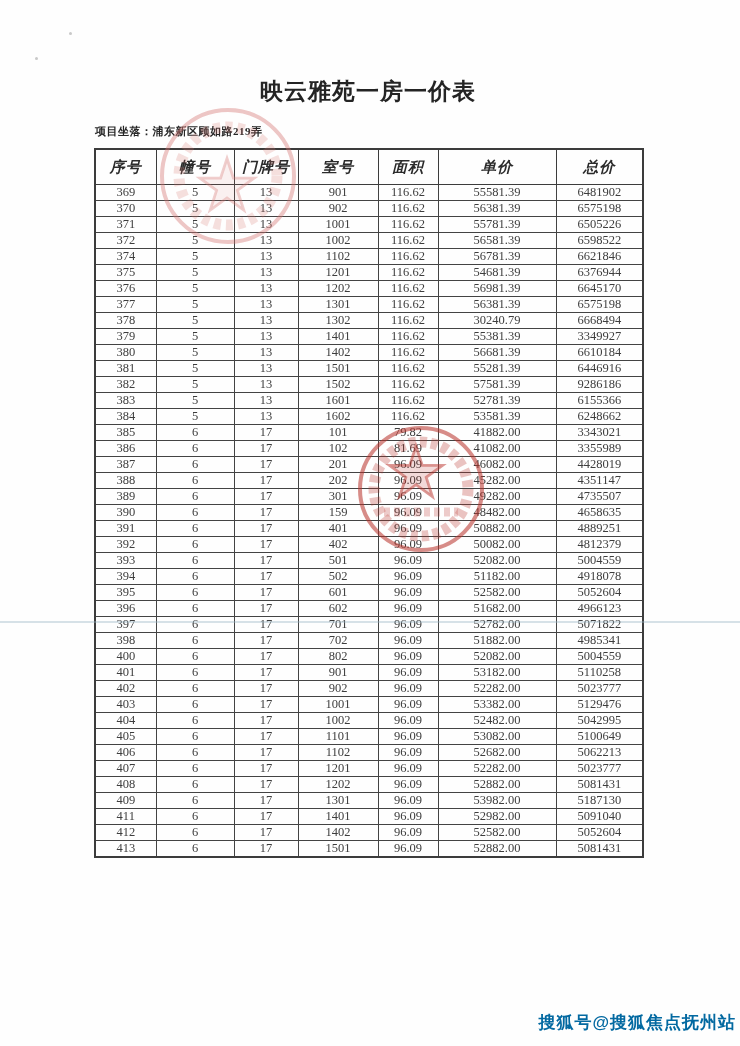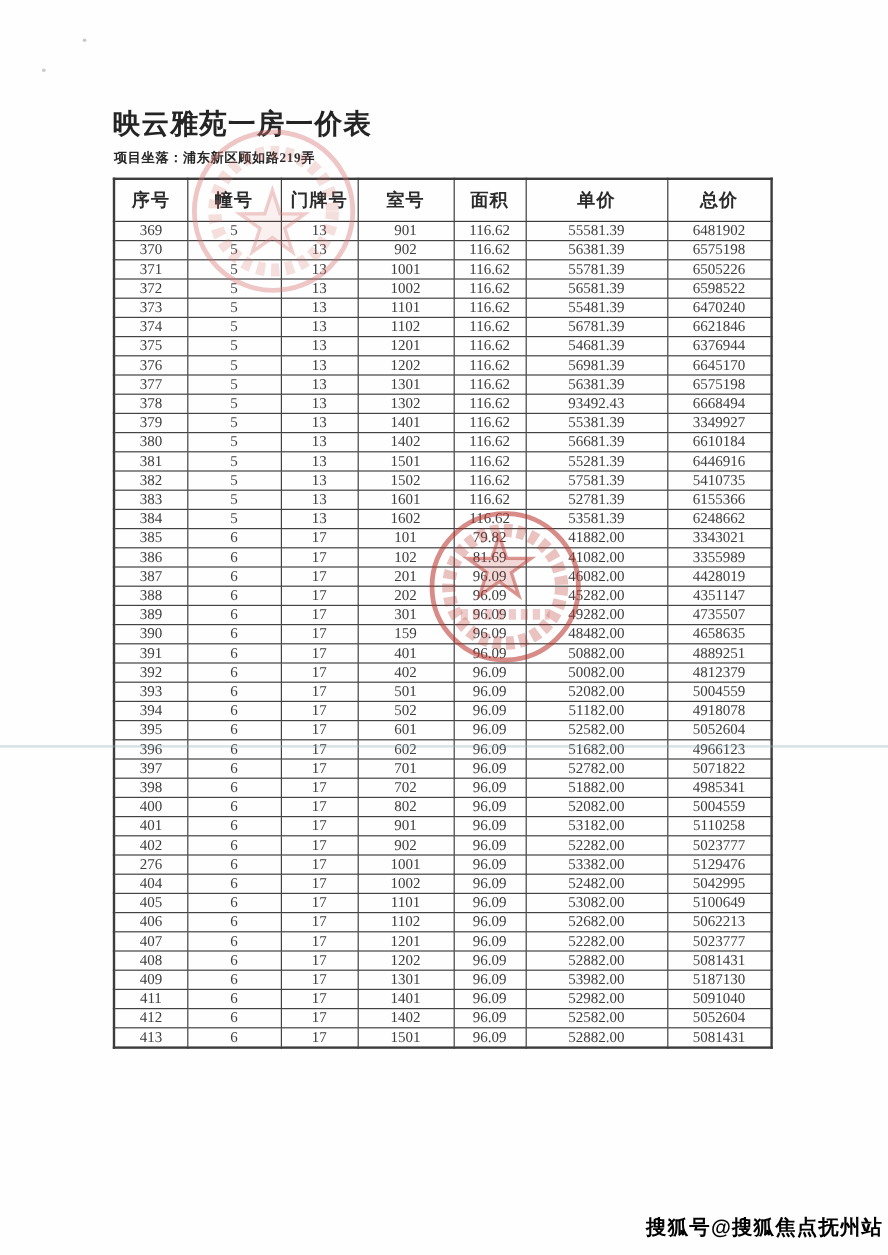--- a/index.html
+++ b/index.html
@@ -4,37 +4,36 @@
 <style>
   html,body{margin:0;padding:0;}
   body{
     width:740px;height:1046px;position:relative;overflow:hidden;
     background:#fefefe;
     font-family:"Liberation Serif","DejaVu Serif",serif;
     color:#3a3a3a;
   }
   .page-title{
     position:absolute;left:94px;top:76px;width:548px;
-    text-align:left;font-size:23px;font-weight:700;color:#242424;
+    text-align:center;font-size:23px;font-weight:700;color:#242424;
     letter-spacing:1px;
-    margin-top:12px;
   }
   .location-line{
     position:absolute;left:95px;top:124px;
     font-size:11px;font-weight:700;color:#262626;letter-spacing:.5px;
   }
   .table-wrap{position:absolute;left:94px;top:148px;}
   table.price-table{
     border-collapse:collapse;table-layout:fixed;width:548px;
     border:2px solid #3c3c3c;
   }
   table.price-table th{
     border:1px solid #3c3c3c;height:34px;
     font-size:15px;font-weight:700;color:#2b2b2b;
-    text-align:center;padding:0;letter-spacing:1px;
+    text-align:center;padding:0;letter-spacing:1px;font-style:italic;
   }
   table.price-table td{
     border:1px solid #434343;height:15px;line-height:15px;
     font-size:12.5px;color:#3d3d3d;text-align:center;padding:0;
     white-space:nowrap;overflow:hidden;
   }
   
   .stamp{position:absolute;pointer-events:none;}
   .stamp svg{display:block;}
   .stamp-top{left:148px;top:96px;opacity:.55;}
@@ -44,21 +43,21 @@
     position:absolute;left:0;top:621px;width:740px;height:2px;
     background:rgba(150,180,195,.38);pointer-events:none;
   }
   .speck{position:absolute;border-radius:50%;background:#c9c9c9;pointer-events:none;}
   .speck1{left:69px;top:32px;width:3px;height:3px;}
   .speck2{left:35px;top:57px;width:3px;height:3px;}
   
   .watermark{
     position:absolute;right:4px;top:1011px;
     font-family:"Liberation Sans","DejaVu Sans",sans-serif;
-    font-size:17px;font-weight:700;color:#000000;letter-spacing:1px;
+    font-size:17px;font-weight:700;color:#0369a1;letter-spacing:1px;
     text-shadow:1px 1px 0 rgba(255,255,255,.7);
   }
 </style>
 </head>
 <body>
 
 <div class="page-title">映云雅苑一房一价表</div>
 
 <div class="location-line">项目坐落：浦东新区顾如路219弄</div>
 
@@ -115,29 +114,20 @@
         <tr>
           <td>372</td>
           <td>5</td>
           <td>13</td>
           <td>1002</td>
           <td>116.62</td>
           <td>56581.39</td>
           <td>6598522</td>
         </tr>
         <tr>
-          <td>373</td>
-          <td>5</td>
-          <td>13</td>
-          <td>1101</td>
-          <td>116.62</td>
-          <td>55481.39</td>
-          <td>6470240</td>
-        </tr>
-        <tr>
           <td>374</td>
           <td>5</td>
           <td>13</td>
           <td>1102</td>
           <td>116.62</td>
           <td>56781.39</td>
           <td>6621846</td>
         </tr>
         <tr>
           <td>375</td>
@@ -165,21 +155,21 @@
           <td>116.62</td>
           <td>56381.39</td>
           <td>6575198</td>
         </tr>
         <tr>
           <td>378</td>
           <td>5</td>
           <td>13</td>
           <td>1302</td>
           <td>116.62</td>
-          <td>93492.43</td>
+          <td>30240.79</td>
           <td>6668494</td>
         </tr>
         <tr>
           <td>379</td>
           <td>5</td>
           <td>13</td>
           <td>1401</td>
           <td>116.62</td>
           <td>55381.39</td>
           <td>3349927</td>
@@ -202,21 +192,21 @@
           <td>55281.39</td>
           <td>6446916</td>
         </tr>
         <tr>
           <td>382</td>
           <td>5</td>
           <td>13</td>
           <td>1502</td>
           <td>116.62</td>
           <td>57581.39</td>
-          <td>5410735</td>
+          <td>9286186</td>
         </tr>
         <tr>
           <td>383</td>
           <td>5</td>
           <td>13</td>
           <td>1601</td>
           <td>116.62</td>
           <td>52781.39</td>
           <td>6155366</td>
         </tr>
@@ -376,21 +366,21 @@
         <tr>
           <td>402</td>
           <td>6</td>
           <td>17</td>
           <td>902</td>
           <td>96.09</td>
           <td>52282.00</td>
           <td>5023777</td>
         </tr>
         <tr>
-          <td>276</td>
+          <td>403</td>
           <td>6</td>
           <td>17</td>
           <td>1001</td>
           <td>96.09</td>
           <td>53382.00</td>
           <td>5129476</td>
         </tr>
         <tr>
           <td>404</td>
           <td>6</td>

